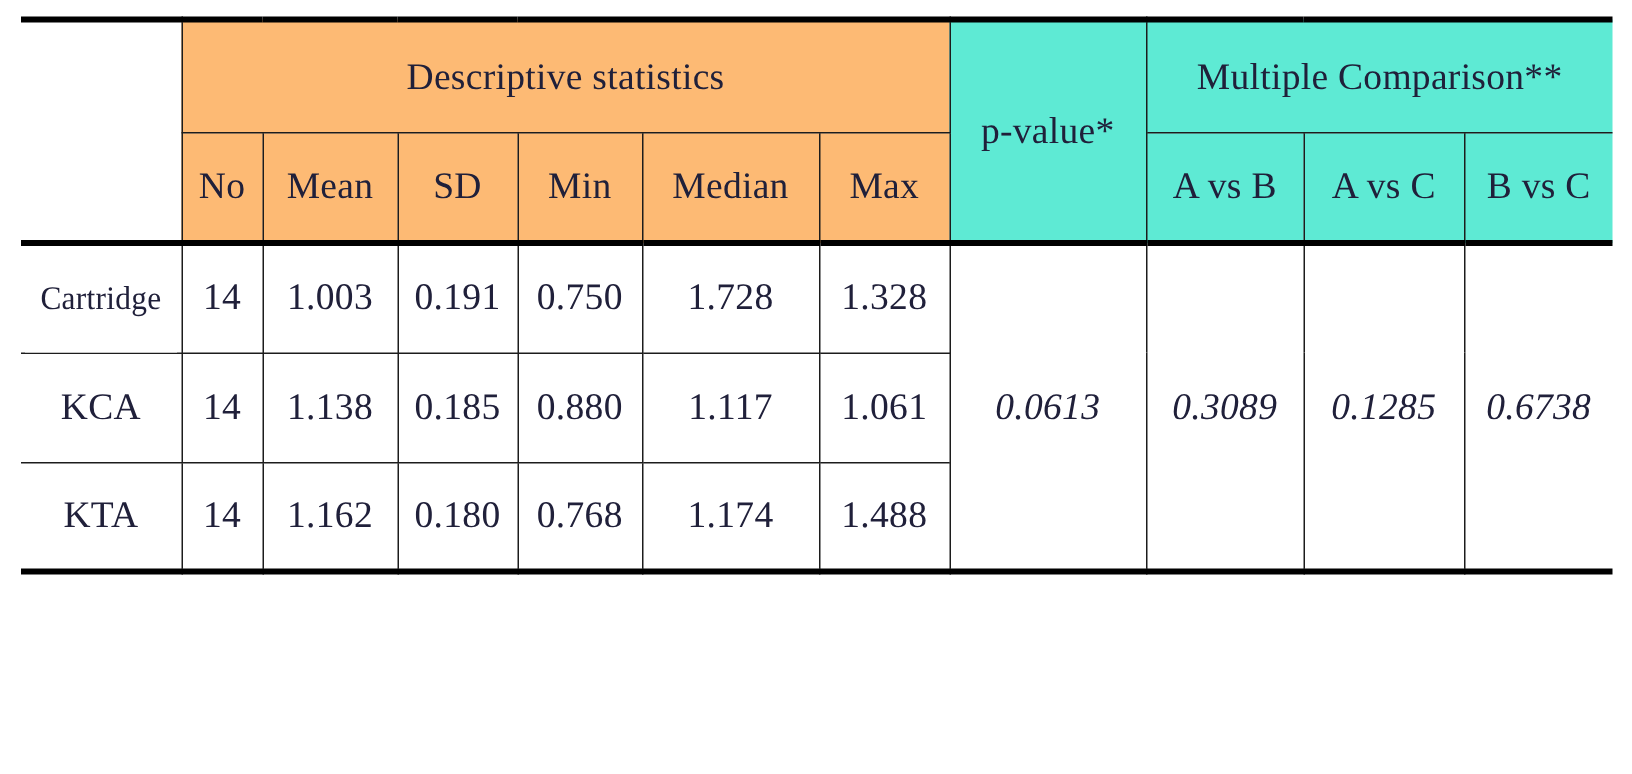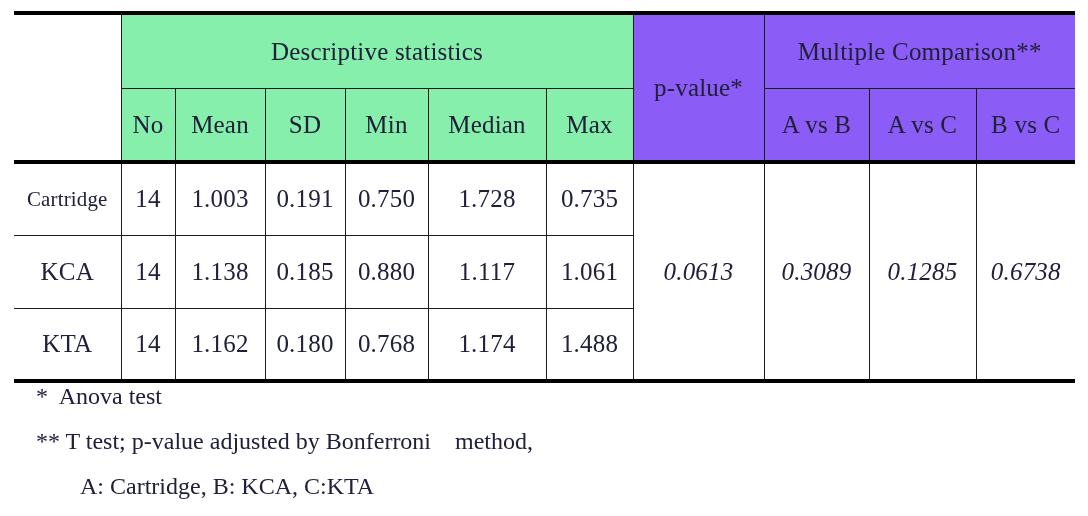--- a/index.html
+++ b/index.html
@@ -48,22 +48,22 @@
     font-size: 25px;
     letter-spacing: 0.2px;
     color: #20203a;
   }
 
   
   table.stats tr > *:first-child { border-left: none; }
   table.stats tr > *:last-child  { border-right: none; }
 
   
-  .hdr-blue  { background: #86efac; }
-  .hdr-pink  { background: #8b5cf6; }
+  .hdr-blue  { background: #fdba74; }
+  .hdr-pink  { background: #5eead4; }
   .hdr-blank { background: #ffffff; border-left: none !important; border-top: none !important; }
 
   .h-group { height: 73px; font-size: 26px; }
   .h-sub   { height: 71px; font-size: 25px; }
 
   .sp-wide { letter-spacing: 0.5px; }
 
   
   tbody tr { height: 73px; }
   tbody td { background: #ffffff; }
@@ -147,21 +147,21 @@
       </thead>
 
       <tbody>
         <tr>
           <td class="rowlabel condensed">Cartridge</td>
           <td>14</td>
           <td>1.003</td>
           <td>0.191</td>
           <td>0.750</td>
           <td>1.728</td>
-          <td>0.735</td>
+          <td>1.328</td>
           <td class="merged" rowspan="3">0.0613</td>
           <td class="merged" rowspan="3">0.3089</td>
           <td class="merged" rowspan="3">0.1285</td>
           <td class="merged" rowspan="3">0.6738</td>
         </tr>
         <tr>
           <td class="rowlabel">KCA</td>
           <td>14</td>
           <td>1.138</td>
           <td>0.185</td>
@@ -175,19 +175,14 @@
           <td>1.162</td>
           <td>0.180</td>
           <td>0.768</td>
           <td>1.174</td>
           <td>1.488</td>
         </tr>
       </tbody>
     </table>
   </div>
 
-  <div id="footnotes">
-    <span class="fn-line"><span class="fn-mark">*</span><span> Anova test</span></span>
-    <span class="fn-line"><span class="fn-mark">**</span><span> T test; p-value adjusted by Bonferroni    method,</span></span>
-    <span class="fn-line fn-indent">A: Cartridge, B: KCA, C:KTA</span>
-  </div>
 
 </div>
 
 </body></html>

